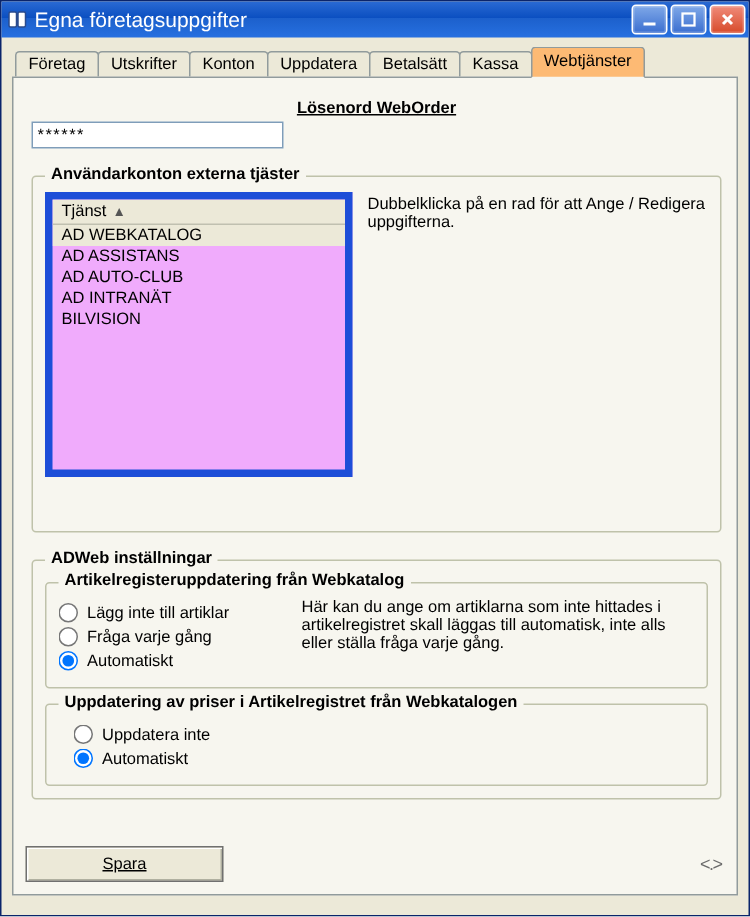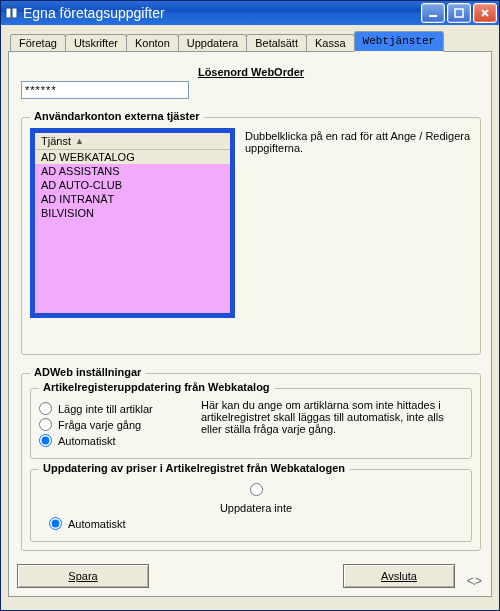--- a/index.html
+++ b/index.html
@@ -76,27 +76,26 @@
     font-size: 11px;
     margin-right: -1px;
     border-top-left-radius: 3px;
     border-top-right-radius: 3px;
     color: #000;
     position: relative;
     top: 1px;
     cursor: default;
   }
   .tab.active {
-    background: #3b82f6;
+    background: #fdba74;
     padding-top: 3px;
     padding-bottom: 4px;
     top: 1px;
     z-index: 2;
     border-bottom: 1px solid #f7f6ef;
-    font-family: Liberation Mono, monospace;
   }
   .tabpage {
     border: 1px solid #919b9c;
     background: #f7f6ef;
     height: 546px;
     box-sizing: border-box;
     padding: 14px 10px 10px 12px;
     position: relative;
   }
 
@@ -309,34 +308,33 @@
                 <span>Automatiskt</span>
               </label>
             </div>
             <div class="explain">Här kan du ange om artiklarna som inte hittades i artikelregistret skall läggas till automatisk, inte alls eller ställa fråga varje gång.</div>
           </div>
         </div>
 
         <div class="groupbox inner">
           <span class="legend">Uppdatering av priser i Artikelregistret från Webkatalogen</span>
 
-          <label class="radio-row" style="margin-left:10px;flex-direction:column;">
+          <label class="radio-row" style="margin-left:10px;">
             <input type="radio" name="priceupd" style="">
             <span>Uppdatera inte</span>
           </label>
           <label class="radio-row" style="margin-left:10px;">
             <input type="radio" name="priceupd" checked="" style="">
             <span>Automatiskt</span>
           </label>
         </div>
       </div>
 
       <div class="bottom-bar">
         <div class="btn">Spara</div>
         <div style="display:flex;align-items:flex-end;gap:8px;">
-          <div class="btn" style="min-width:110px;">Avsluta</div>
           <div class="resize-grip">&lt;.&gt;</div>
         </div>
       </div>
 
     </div>
   </div>
 </div>
 
 </body></html>

